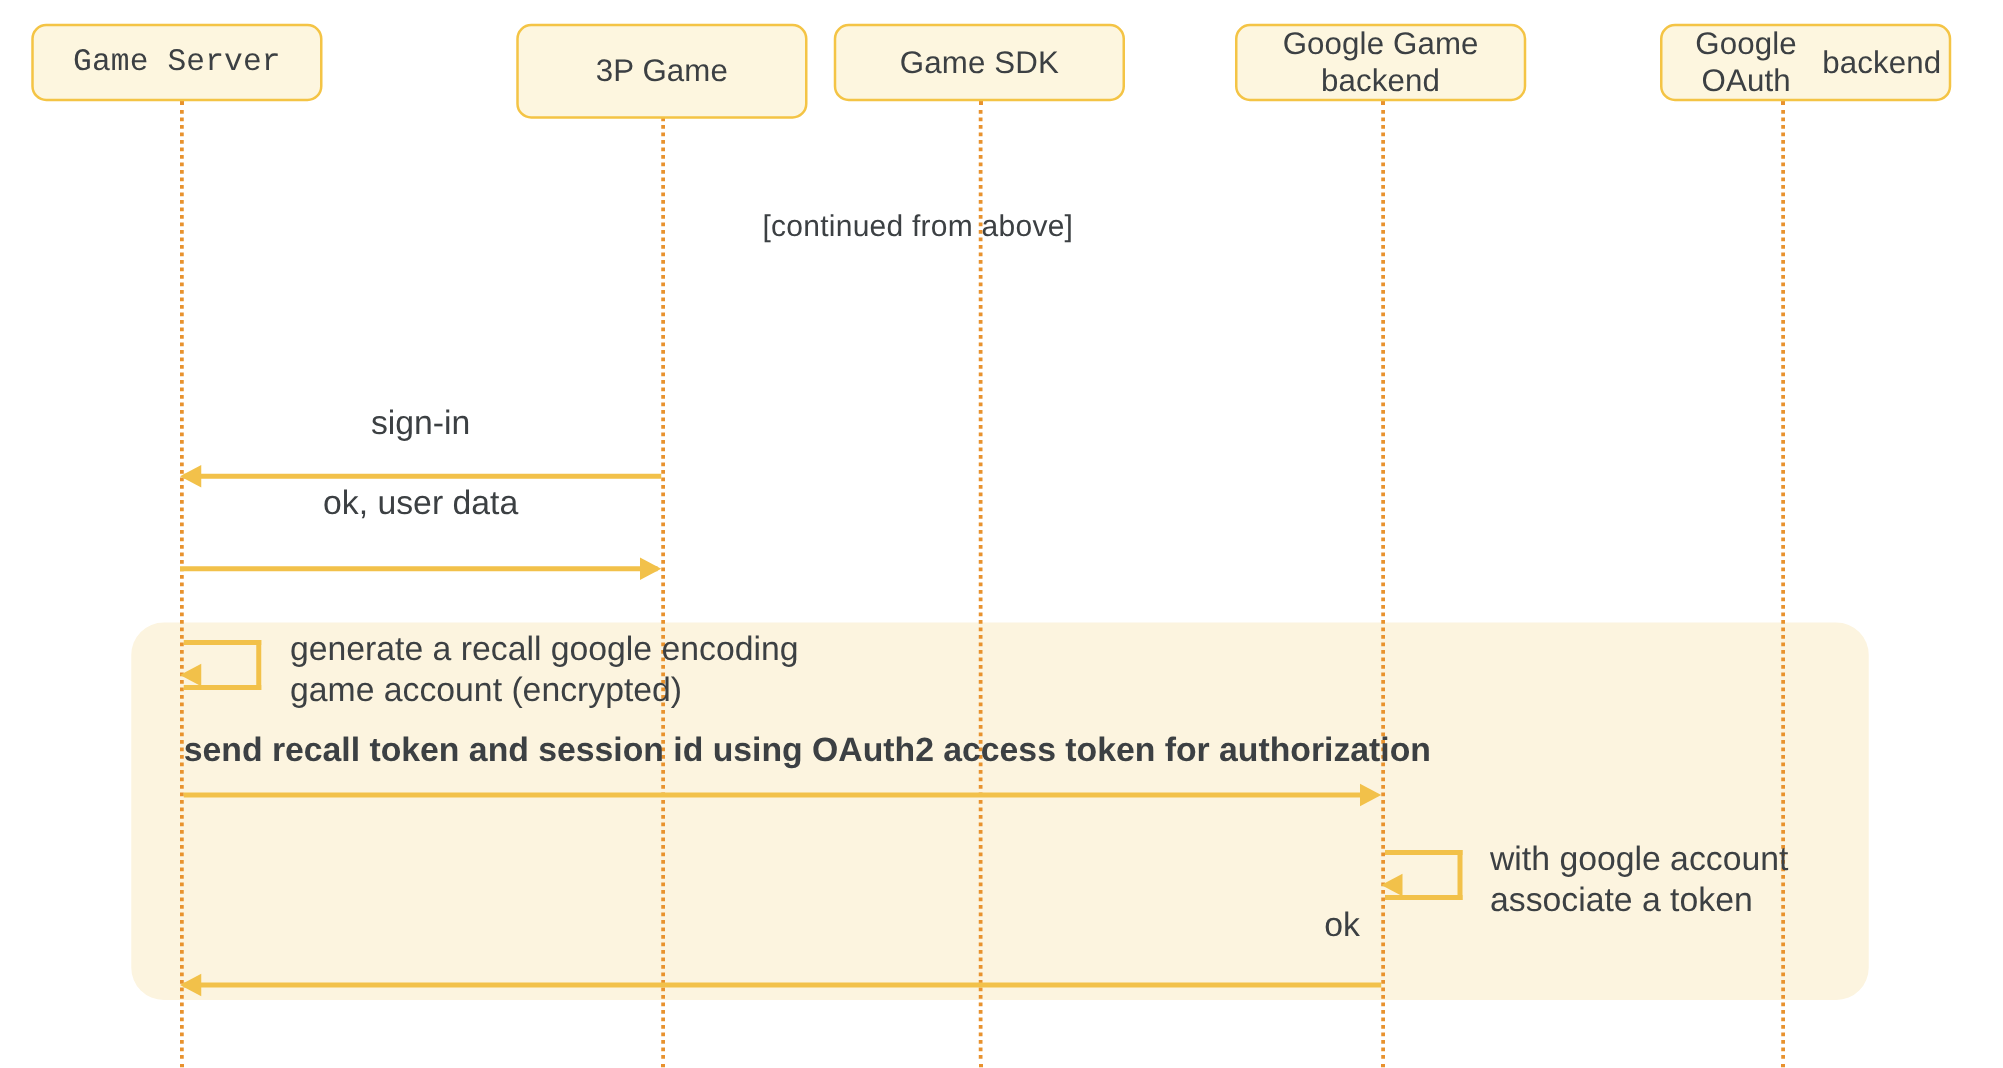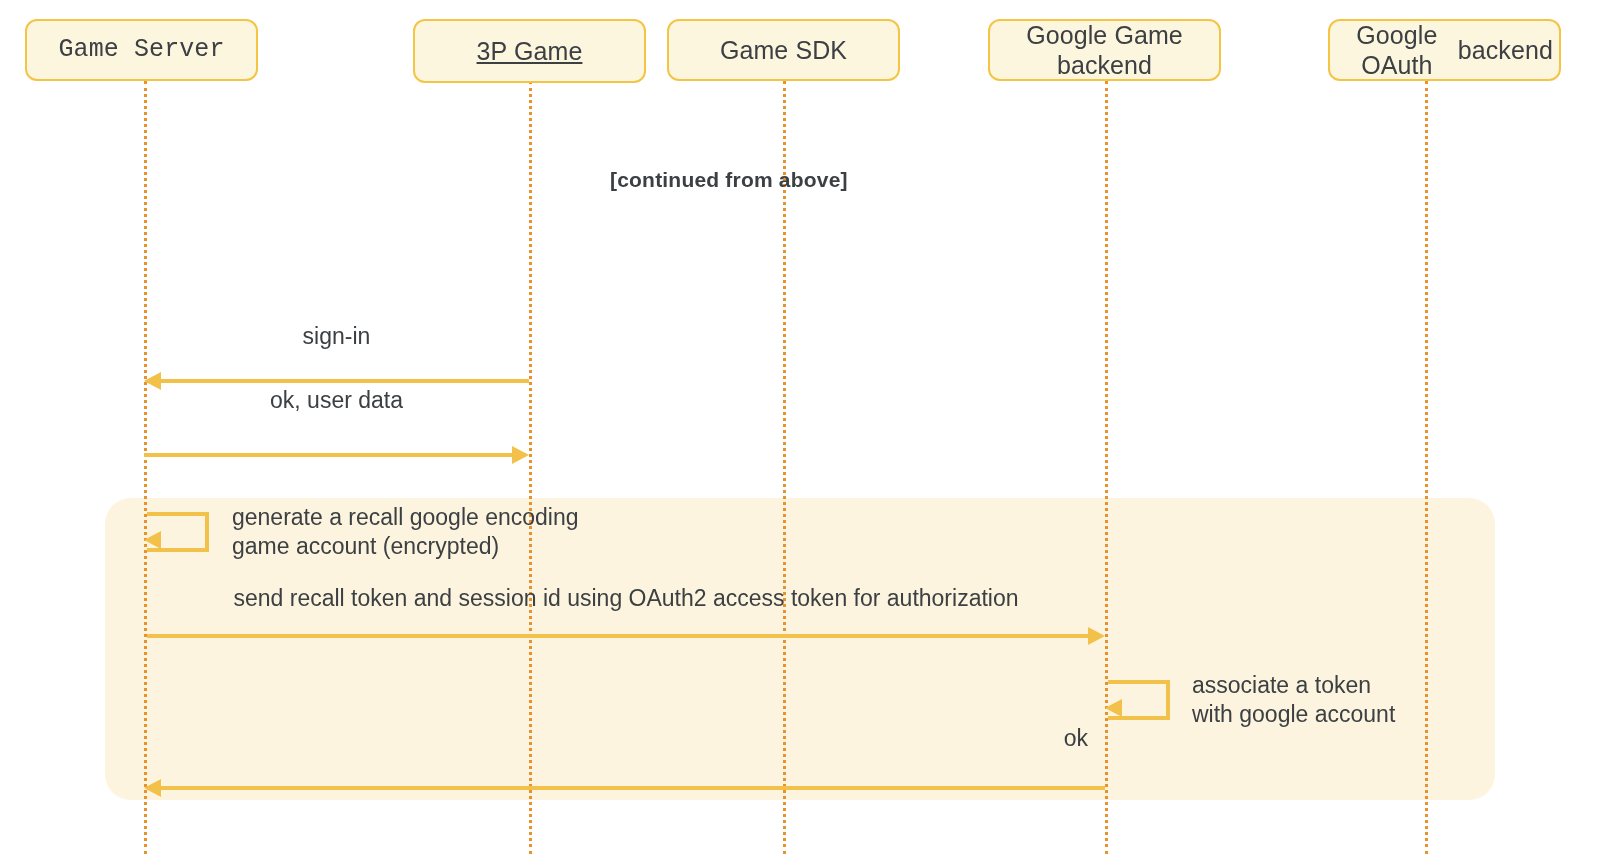--- a/index.html
+++ b/index.html
@@ -65,21 +65,21 @@
     height: 0;
     border-top: 9px solid transparent;
     border-bottom: 9px solid transparent;
   }
   .arrowhead.left  { border-right: 17px solid #F2C14A; }
   .arrowhead.right { border-left: 17px solid #F2C14A; }
 
   .msg-label {
     position: absolute;
     color: #3C4043;
-    font-size: 23px;
+    font-size: 27px;
     line-height: 1.24;
     white-space: nowrap;
     text-align: center;
   }
   .msg-label.left-aligned { text-align: left; }
 
   
   .selfloop {
     position: absolute;
   }
@@ -95,42 +95,42 @@
     width: 4px;
     background: #F2C14A;
     right: 0;
     top: 0;
   }
 
   
   .section-note {
     position: absolute;
     color: #3C4043;
-    font-size: 21px;
-    font-weight: bold;
+    font-size: 24px;
+    font-weight: normal;
     letter-spacing: 0.2px;
     white-space: nowrap;
   }
 </style>
 </head>
 <body>
 
 <div id="diagram">
 
   <div class="highlight-region" style="left:105px; top:498px; width:1390px; height:302px;"></div>
 
   <div class="lifeline" style="left:144px;"></div>
   <div class="lifeline" style="left:529px;"></div>
   <div class="lifeline" style="left:783px;"></div>
   <div class="lifeline" style="left:1105px;"></div>
   <div class="lifeline" style="left:1425px;"></div>
 
   <div class="participant" style="left:25px; top:19px; width:233px; height:62px;font-family:Liberation Mono, monospace;">Game Server</div>
 
-  <div class="participant" style="left:413px; top:19px; width:233px; height:64px;text-decoration:underline;">3P Game</div>
+  <div class="participant" style="left:413px; top:19px; width:233px; height:76px;">3P Game</div>
 
   <div class="participant" style="left:667px; top:19px; width:233px; height:62px;">Game SDK</div>
 
   <div class="participant" style="left:988px; top:19px; width:233px; height:62px; flex-direction:column;">
     <span>Google Game</span>
     <span>backend</span>
   </div>
 
   <div class="participant" style="left:1328px; top:19px; width:233px; height:62px; flex-direction:row;">
     <span>Google OAuth</span>
@@ -151,32 +151,32 @@
     <div class="top" style="top:0; width:62px;"></div>
     <div class="bottom" style="top:36px; width:62px;"></div>
     <div class="side" style="height:40px;"></div>
   </div>
   <div class="arrowhead left" style="left:144px; top:531px;"></div>
   <div class="msg-label left-aligned" style="left:232px; top:503px;">
     <div>generate a recall google encoding</div>
     <div>game account (encrypted)</div>
   </div>
 
-  <div class="msg-label" style="left:147px; top:584px; width:958px;">send recall token and session id using OAuth2 access token for authorization</div>
+  <div class="msg-label" style="left:147px; top:584px; width:958px;font-weight:bold;">send recall token and session id using OAuth2 access token for authorization</div>
   <div class="msg-line" style="left:147px; top:634px; width:941px;"></div>
   <div class="arrowhead right" style="left:1088px; top:627px;"></div>
 
   <div class="selfloop" style="left:1108px; top:680px; width:62px; height:40px;">
     <div class="top" style="top:0; width:62px;"></div>
     <div class="bottom" style="top:36px; width:62px;"></div>
     <div class="side" style="height:40px;"></div>
   </div>
   <div class="arrowhead left" style="left:1105px; top:699px;"></div>
   <div class="msg-label left-aligned" style="left:1192px; top:671px;">
+    <div>with google account</div>
     <div>associate a token</div>
-    <div>with google account</div>
   </div>
 
   <div class="msg-label" style="left:147px; top:724px; width:941px;text-align:right;">ok</div>
   <div class="msg-line" style="left:147px; top:786px; width:958px;"></div>
   <div class="arrowhead left" style="left:144px; top:779px;"></div>
 
 </div>
 
 </body></html>

